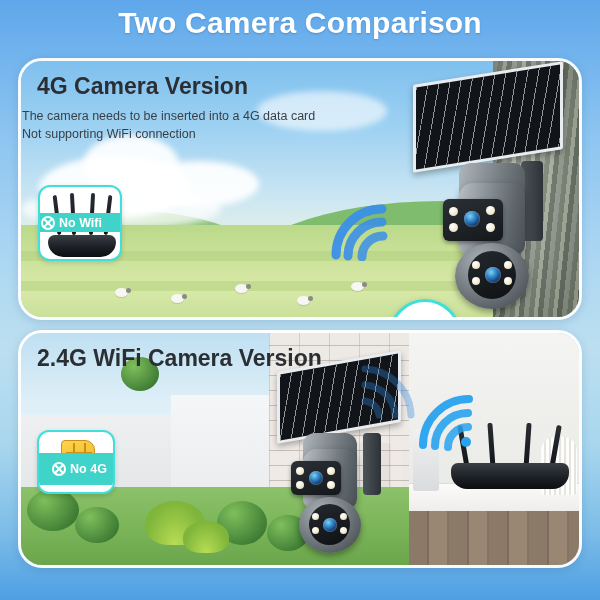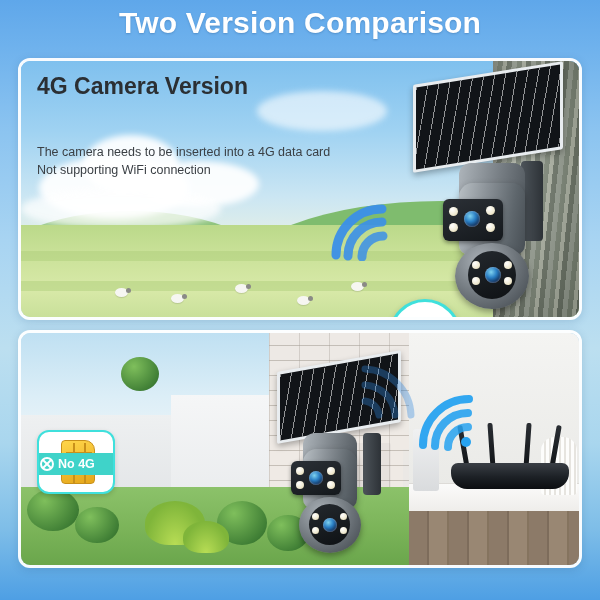--- a/index.html
+++ b/index.html
@@ -34,21 +34,21 @@
     letter-spacing: 0.2px;
     text-shadow: 0 1px 2px rgba(40,90,140,0.35);
   }
 
   
   .panel {
     position: absolute;
     left: 18px;
     width: 564px;
     border: 3px solid rgba(255,255,255,0.95);
-    border-radius: 12px;
+    border-radius: 24px;
     overflow: hidden;
     box-shadow: 0 2px 8px rgba(30,80,130,0.18);
   }
   .panel-1 { top: 58px;  height: 262px; }
   .panel-2 { top: 330px; height: 238px; }
 
   .scene { position: absolute; inset: 0; overflow: hidden; }
 
   
   .p1-sky {
@@ -296,21 +296,21 @@
   .panel-sub {
     position: absolute;
     color: #3a3f44;
     line-height: 1.42;
     white-space: pre-line;
   }
 </style>
 </head>
 <body>
 
-<div class="title">Two Version Comparison</div>
+<div class="title">Two Camera Comparison</div>
 
 <div class="panel panel-1">
 
   <div class="scene">
     <div class="p1-sky"></div>
 
     <div class="cloud c4"></div>
     <div class="cloud c5"></div>
 
     <div class="hill h-far-r"></div>
@@ -332,23 +332,38 @@
     <div class="sheep" style="left:150px; bottom:14px"></div>
     <div class="sheep" style="left:214px; bottom:24px"></div>
     <div class="sheep" style="left:276px; bottom:12px"></div>
     <div class="sheep" style="left:330px; bottom:26px"></div>
 
     <div class="tree"></div>
   </div>
 
   <div class="panel-heading" style="left:16px; top:12px; font-size:23px;">4G Camera Version</div>
 
-  <div class="panel-sub" style="left:16px; top:47px; font-size:12.5px;margin-top:36px;">The camera needs to be inserted into a 4G data card
+  <div class="panel-sub" style="left:1px; top:47px; font-size:12.5px;">The camera needs to be inserted into a 4G data card
 Not supporting WiFi connection</div>
 
+  <div class="info-card" style="left:17px; top:124px; width:84px; height:76px;">
+
+    <div class="router" style="left:8px; top:6px; width:68px; height:64px;">
+      <div class="antenna" style="left:7px;  top:2px;  height:40px; transform:rotate(-7deg);"></div>
+      <div class="antenna" style="left:23px; top:0px;  height:42px; transform:rotate(-3deg);"></div>
+      <div class="antenna" style="left:42px; top:0px;  height:42px; transform:rotate(3deg);"></div>
+      <div class="antenna" style="left:58px; top:2px;  height:40px; transform:rotate(7deg);"></div>
+      <div class="router-base" style="height:22px;"></div>
+    </div>
+
+    <div class="band" style="top:26px; height:19px; font-size:12.5px;">
+      <span class="ban-icon"></span>
+      <span>No Wifi</span>
+    </div>
+  </div>
 
   <div class="wifi-arcs" style="left:305px; top:138px; width:72px; height:62px;">
     <svg viewBox="0 0 72 62">
       <g fill="none" stroke="#3B8FE8" stroke-linecap="round">
         <path d="M10 56 A 46 46 0 0 1 56 10" stroke-width="9" opacity="0.95"></path>
         <path d="M22 57 A 34 34 0 0 1 56 23" stroke-width="9" opacity="0.9"></path>
         <path d="M36 58 A 21 21 0 0 1 57 37" stroke-width="9" opacity="0.85"></path>
       </g>
     </svg>
   </div>
@@ -429,34 +444,35 @@
     <div class="console-table" style="left:388px; top:150px; width:172px; height:34px;"></div>
     <div class="indoor-wood" style="left:388px; width:172px; height:54px;"></div>
 
     <div style="position:absolute; left:520px; top:104px; width:36px; height:58px;
                 background:repeating-linear-gradient(90deg,#fdfdfc 0px,#fdfdfc 3px,#e6e4df 3px,#e6e4df 5px);
                 border-radius:14px 14px 4px 4px;"></div>
     <div style="position:absolute; left:392px; top:96px; width:26px; height:62px;
                 background:linear-gradient(180deg,#f0f1f2,#d9dbdd); border-radius:3px;"></div>
   </div>
 
+  <div class="panel-heading" style="left:16px; top:12px; font-size:23px;">2.4G WiFi Camera Version</div>
 
 
   <div class="info-card" style="left:16px; top:97px; width:78px; height:64px;">
 
     <div style="position:absolute; left:22px; top:8px; width:34px; height:44px;
                 background:linear-gradient(160deg,#FFD54A,#E5A61A);
                 border-radius:4px 10px 4px 4px; border:1px solid #c8901a;">
       <div style="position:absolute; left:4px; top:11px; width:26px; height:2px; background:#c8901a;"></div>
       <div style="position:absolute; left:4px; top:27px; width:26px; height:2px; background:#c8901a;"></div>
       <div style="position:absolute; left:11px; top:2px; width:2px; height:40px; background:#c8901a;"></div>
       <div style="position:absolute; left:22px; top:2px; width:2px; height:40px; background:#c8901a;"></div>
     </div>
 
-    <div class="band" style="top:21px; height:22px; font-size:12.5px;">
+    <div class="band" style="top:21px; height:32px; font-size:12.5px;justify-content:center;">
       <span class="ban-icon"></span>
       <span>No 4G</span>
     </div>
   </div>
 
   <div class="camera-rig" style="left:256px; top:22px; width:160px; height:200px;">
 
     <div class="solar-panel" style="left:0px; top:6px; width:124px; height:72px; transform: skewY(-10deg);"></div>
 
     <div class="cam-bracket" style="left:86px; top:78px; width:18px; height:62px; border-radius:4px;"></div>

